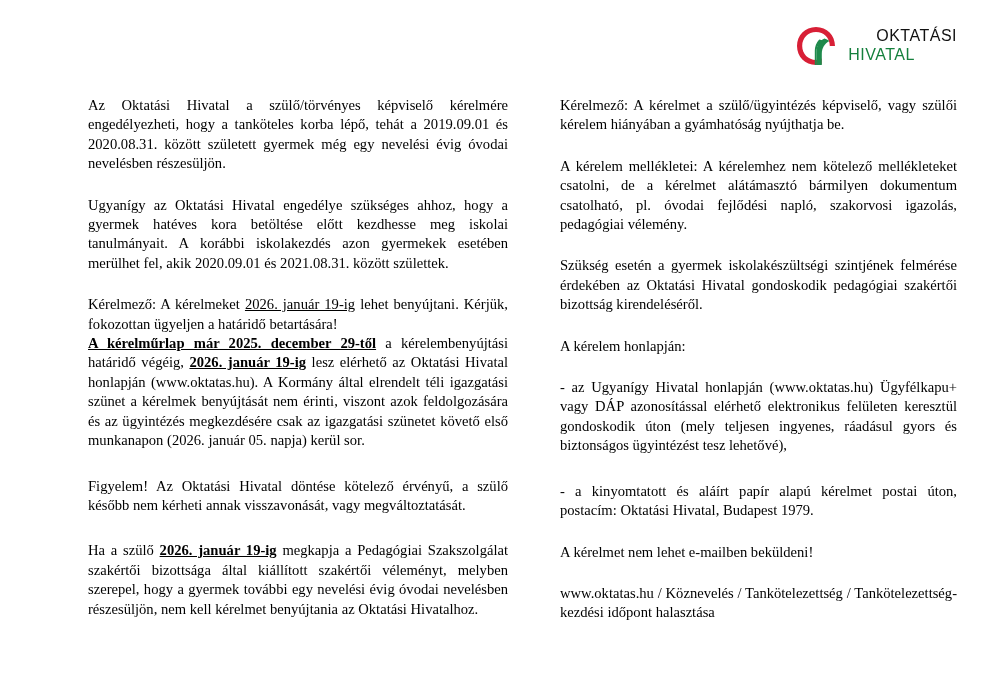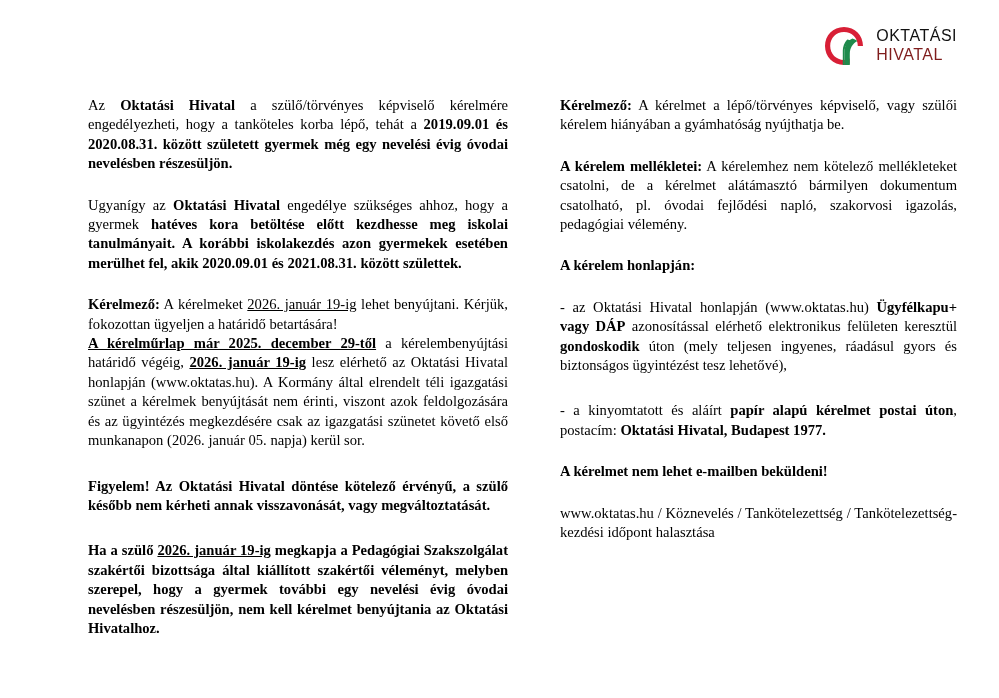--- a/index.html
+++ b/index.html
@@ -38,25 +38,26 @@
   .logo-text {
     font-family: "Liberation Sans", sans-serif;
     line-height: 1.16;
     letter-spacing: 0.5px;
   }
   .logo-text .l1 {
     display: block;
     font-size: 16px;
     color: #111111;
     font-weight: 400;
+    margin-left: 28px;
   }
   .logo-text .l2 {
     display: block;
     font-size: 16px;
-    color: #7f1d1d;
+    color: #15803d;
     font-weight: 400;
   }
   
   .columns {
     position: absolute;
     top: 96px;
     left: 0;
     width: 999px;
     display: flex;
     gap: 0px;
@@ -82,21 +83,21 @@
   }
   p.para.tight {
     margin-bottom: 0;
   }
   p.para.gap-lg {
     margin-bottom: 22px;
   }
   p.para.gap-xl {
     margin-bottom: 26px;
   }
-  b, .b { font-weight: bold; }
+  b, .b { font-weight: normal; }
   .u { text-decoration: underline; }
   .bu { font-weight: bold; text-decoration: underline; }
 </style>
 </head>
 <body>
 
 <div class="page">
 
   <div class="logo">
     <div class="logo-mark">
@@ -126,31 +127,32 @@
 
 
       <p class="para gap-xl"><b>Figyelem! Az Oktatási Hivatal döntése kötelező érvényű, a szülő később nem kérheti annak visszavonását, vagy megváltoztatását.</b></p>
 
       <p class="para tight"><b>Ha a szülő </b><span class="bu">2026. január 19-ig</span><b> megkapja a Pedagógiai Szakszolgálat szakértői bizottsága által kiállított szakértői véleményt, melyben szerepel, hogy a gyermek további egy nevelési évig óvodai nevelésben részesüljön, nem kell kérelmet benyújtania az Oktatási Hivatalhoz.</b></p>
 
     </div>
 
     <div class="col col-right">
 
-      <p class="para gap-lg"><b>Kérelmező:</b><span> A kérelmet a lépő/törvényes képviselő, vagy szülői kérelem hiányában a gyámhatóság nyújthatja be.</span></p>
+      <p class="para gap-lg"><b>Kérelmező:</b><span> A kérelmet a szülő/ügyintézés képviselő, vagy szülői kérelem hiányában a gyámhatóság nyújthatja be.</span></p>
 
       <p class="para gap-lg"><b>A kérelem mellékletei:</b><span> A kérelemhez nem kötelező mellékleteket csatolni, de a kérelmet alátámasztó bármilyen dokumentum csatolható, pl. óvodai fejlődési napló, szakorvosi igazolás, pedagógiai vélemény.</span></p>
 
+      <p class="para gap-lg"><span>Szükség esetén a gyermek iskolakészültségi szintjének felmérése érdekében az Oktatási Hivatal gondoskodik pedagógiai szakértői bizottság kirendeléséről.</span></p>
 
       <p class="para gap-lg"><b>A kérelem honlapján:</b></p>
 
-      <p class="para gap-xl"><span> - az Oktatási Hivatal honlapján (www.oktatas.hu) </span><b>Ügyfélkapu+ vagy DÁP</b><span> azonosítással elérhető elektronikus felületen keresztül </span><b>gondoskodik</b><span> úton (mely teljesen ingyenes, ráadásul gyors és biztonságos ügyintézést tesz lehetővé),</span></p>
+      <p class="para gap-xl"><span> - az Ugyanígy Hivatal honlapján (www.oktatas.hu) </span><b>Ügyfélkapu+ vagy DÁP</b><span> azonosítással elérhető elektronikus felületen keresztül </span><b>gondoskodik</b><span> úton (mely teljesen ingyenes, ráadásul gyors és biztonságos ügyintézést tesz lehetővé),</span></p>
 
 
-      <p class="para gap-lg"><span> - a kinyomtatott és aláírt </span><b>papír alapú kérelmet postai úton</b><span>, postacím: </span><b>Oktatási Hivatal, Budapest 1977.</b></p>
+      <p class="para gap-lg"><span> - a kinyomtatott és aláírt </span><b>papír alapú kérelmet postai úton</b><span>, postacím: </span><b>Oktatási Hivatal, Budapest 1979.</b></p>
 
       <p class="para gap-lg"><b>A kérelmet nem lehet e-mailben beküldeni!</b></p>
 
 
       <p class="para gap-lg"><span>www.oktatas.hu / Köznevelés / Tankötelezettség / Tankötelezettség-kezdési időpont halasztása</span></p>
 
     </div>
   </div>
 </div>
 

